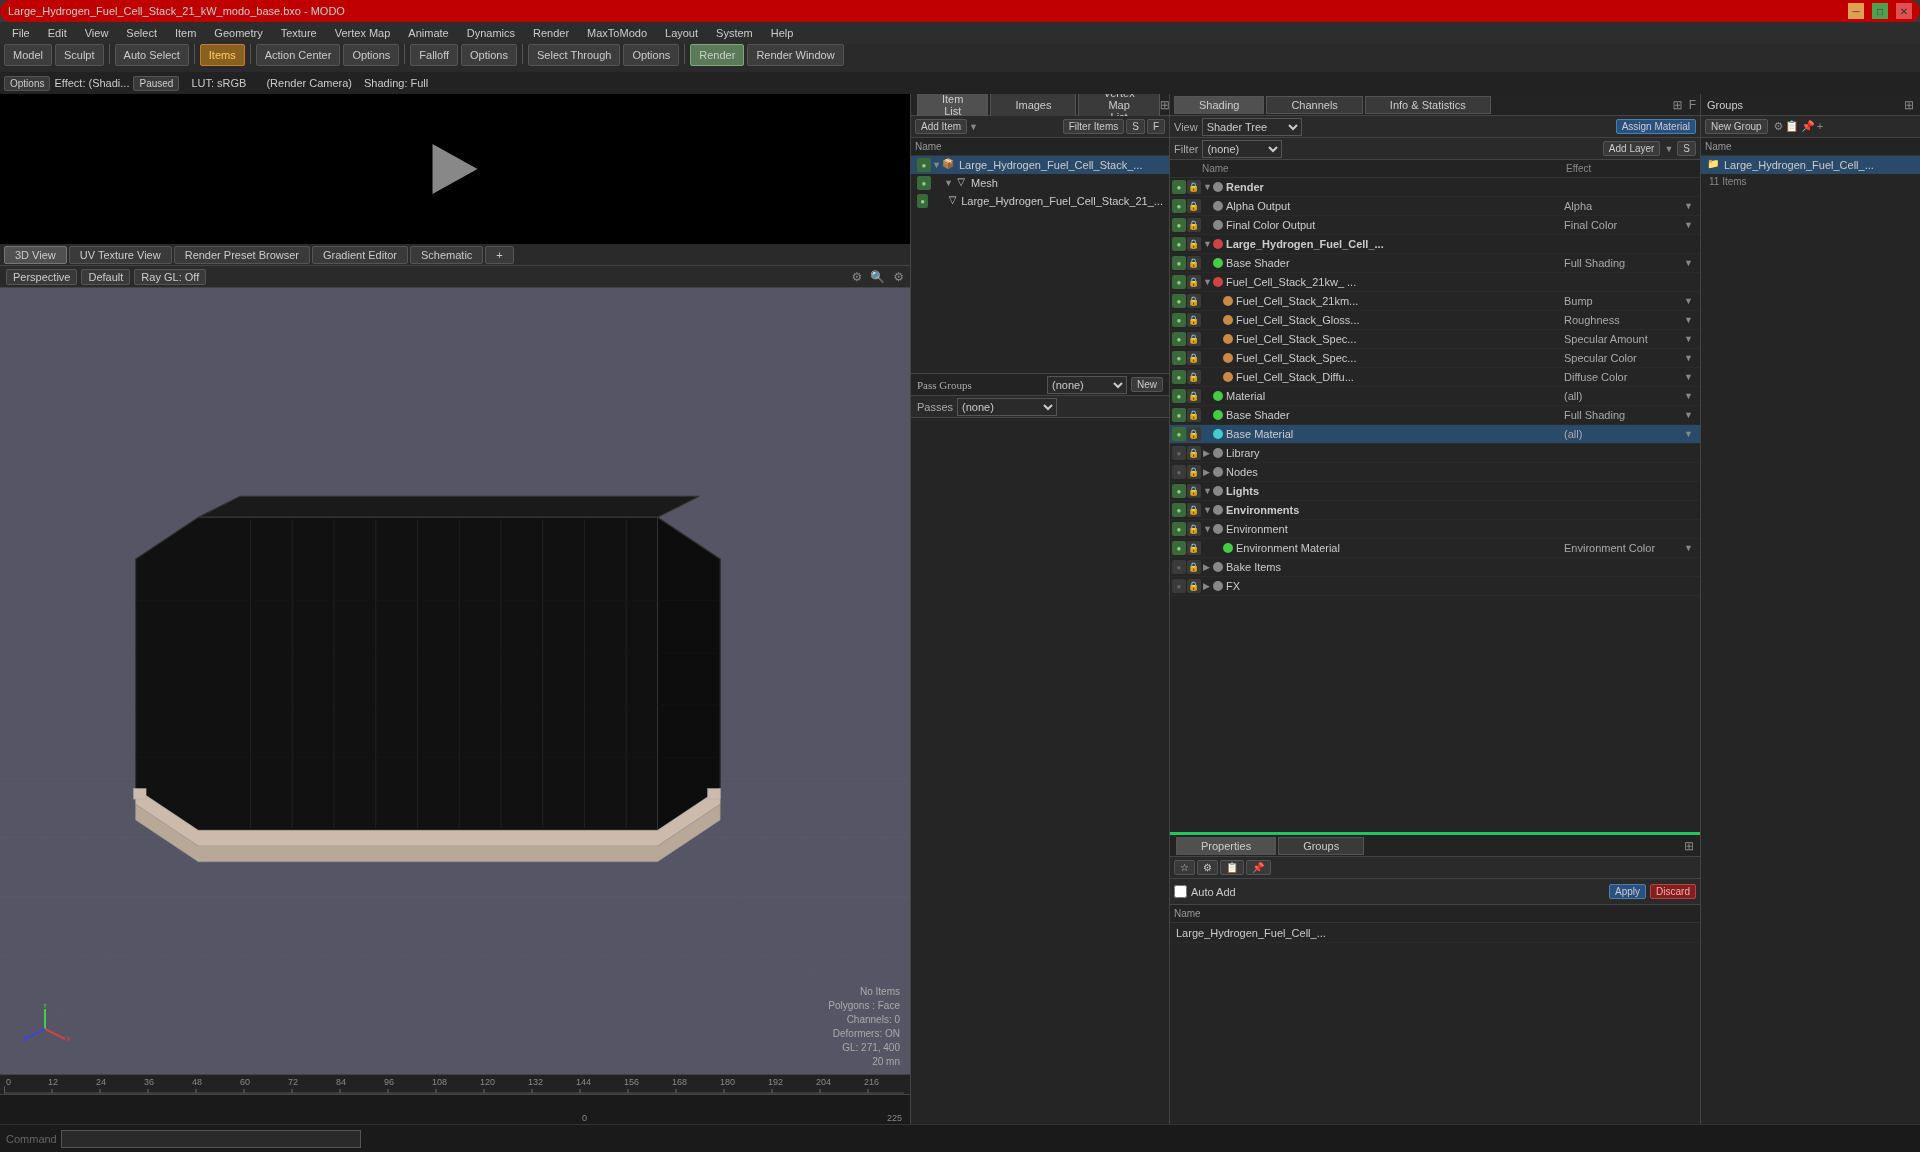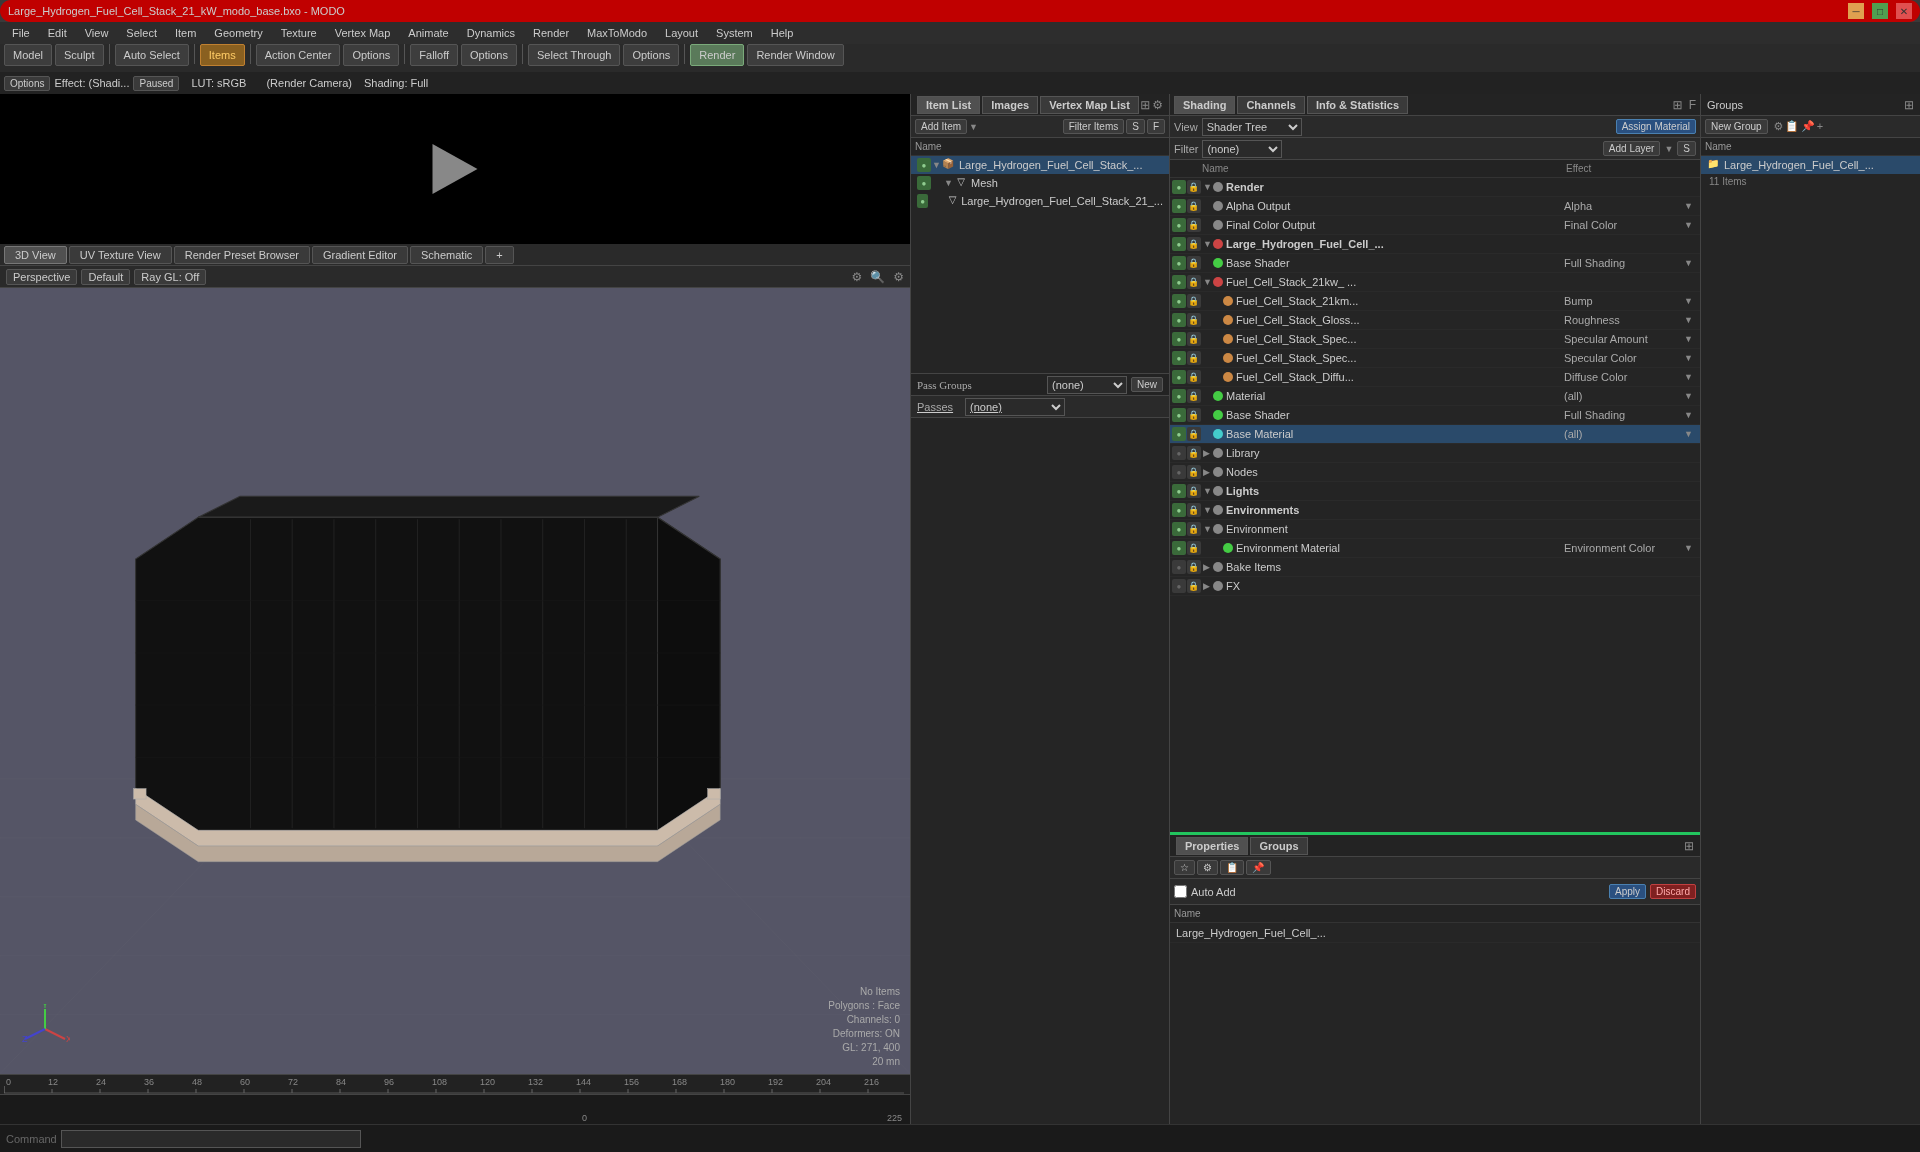--- a/index.html
+++ b/index.html
@@ -292,27 +292,26 @@
       align-items: center;
       justify-content: space-between;
       padding: 0 6px;
       border-bottom: 1px solid #444;
     }
     .panel-tabs {
       display: flex;
       gap: 2px;
     }
     .panel-tab {
-      padding: 2px 8px;
+      padding: 2px 24px;
       background: #3a3a3a;
       border: 1px solid #555;
       font-size: 11px;
       cursor: pointer;
       color: #ccc;
-      font-weight: bold;
     }
     .panel-tab.active { background: #505050; }
     #item-list-toolbar {
       height: 22px;
       background: #2a2a2a;
       display: flex;
       align-items: center;
       padding: 0 4px;
       gap: 2px;
       border-bottom: 1px solid #444;
@@ -942,21 +941,21 @@
     <div id="passes-panel">
       <div id="passes-header">
         <span style="font-size:11px;color:#aaa;font-family:Liberation Serif, serif;">Pass Groups</span>
         <div style="display:flex;align-items:center;gap:4px;">
           <select style="width:80px;">
             <option>(none)</option>
           </select>
           <button class="small-btn">New</button>
         </div>
       </div>
-      <div style="height:22px;background:#2a2a2a;display:flex;align-items:center;padding:0 6px;gap:12px;border-bottom:1px solid #444;text-decoration:underline;">
+      <div style="height:22px;background:#2a2a2a;display:flex;align-items:center;padding:0 6px;gap:4px;border-bottom:1px solid #444;">
         <span style="font-size:11px;color:#aaa;">Passes</span>
         <select style="width:100px;">
           <option>(none)</option>
         </select>
       </div>
       <div style="flex:1;background:#252525;"></div>
     </div>
   </div>
 
   <div id="right-panel">

